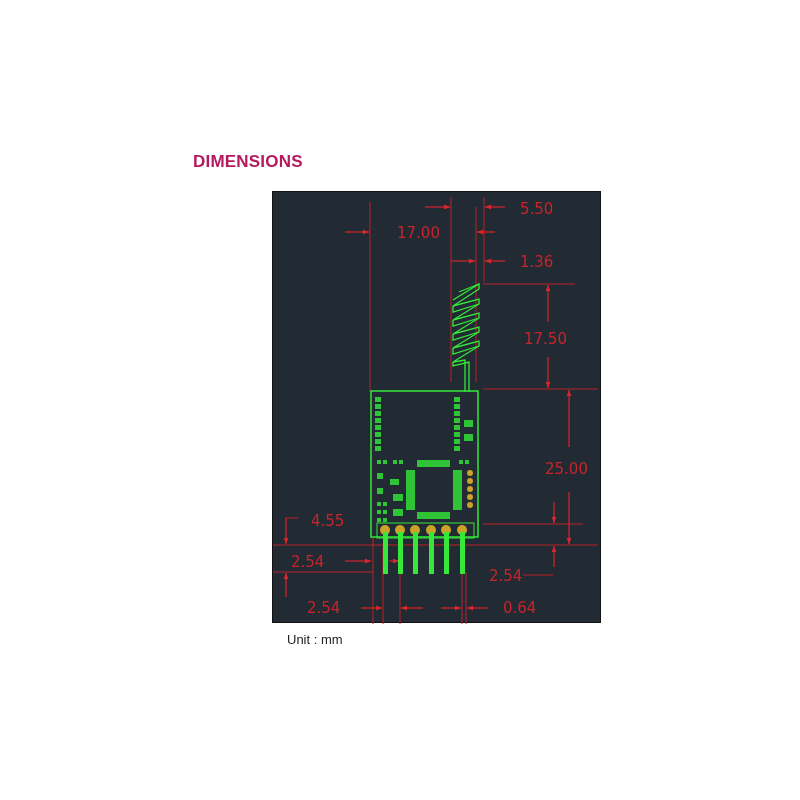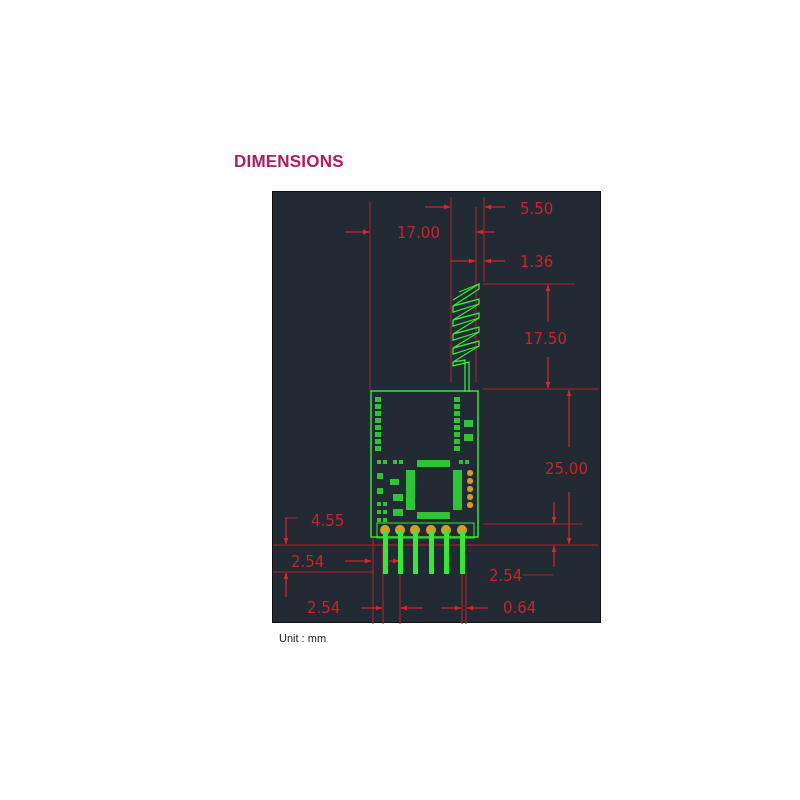--- a/index.html
+++ b/index.html
@@ -1,20 +1,20 @@
 <!DOCTYPE html>
 <html><head>
 <meta charset="utf-8">
 <style>
   html, body { margin: 0; padding: 0; background: #ffffff; }
   body { width: 800px; height: 800px; position: relative; overflow: hidden; font-family: "Liberation Sans", sans-serif; }
-  .title { position: absolute; left: 193px; top: 152px; font-size: 17px; font-weight: bold; color: #b5195f; letter-spacing: 0.2px; font-family: "Liberation Sans", sans-serif; margin-left: 41px; }
+  .title { position: absolute; left: 193px; top: 152px; font-size: 17px; font-weight: bold; color: #b5195f; letter-spacing: 0.2px; font-family: "Liberation Sans", sans-serif; }
   .panel { position: absolute; left: 272px; top: 191px; width: 329px; height: 432px; background: #222a33; border: 1px solid #111; box-sizing: border-box; }
   .panel svg { position: absolute; left: 0; top: 0; }
-  .unit { position: absolute; left: 279px; top: 632px; font-size: 11px; color: #222; font-family: "Liberation Sans", sans-serif; }
+  .unit { position: absolute; left: 287px; top: 632px; font-size: 13px; color: #222; font-family: "Liberation Sans", sans-serif; }
   .dimlabel { font-family: "DejaVu Sans", sans-serif; font-size: 15px; fill: #c8242b; }
 </style>
 </head>
 <body>
 
 <div class="title">DIMENSIONS</div>
 
 <div class="panel">
   <svg width="329" height="432" viewBox="0 0 329 432">
     <defs>

